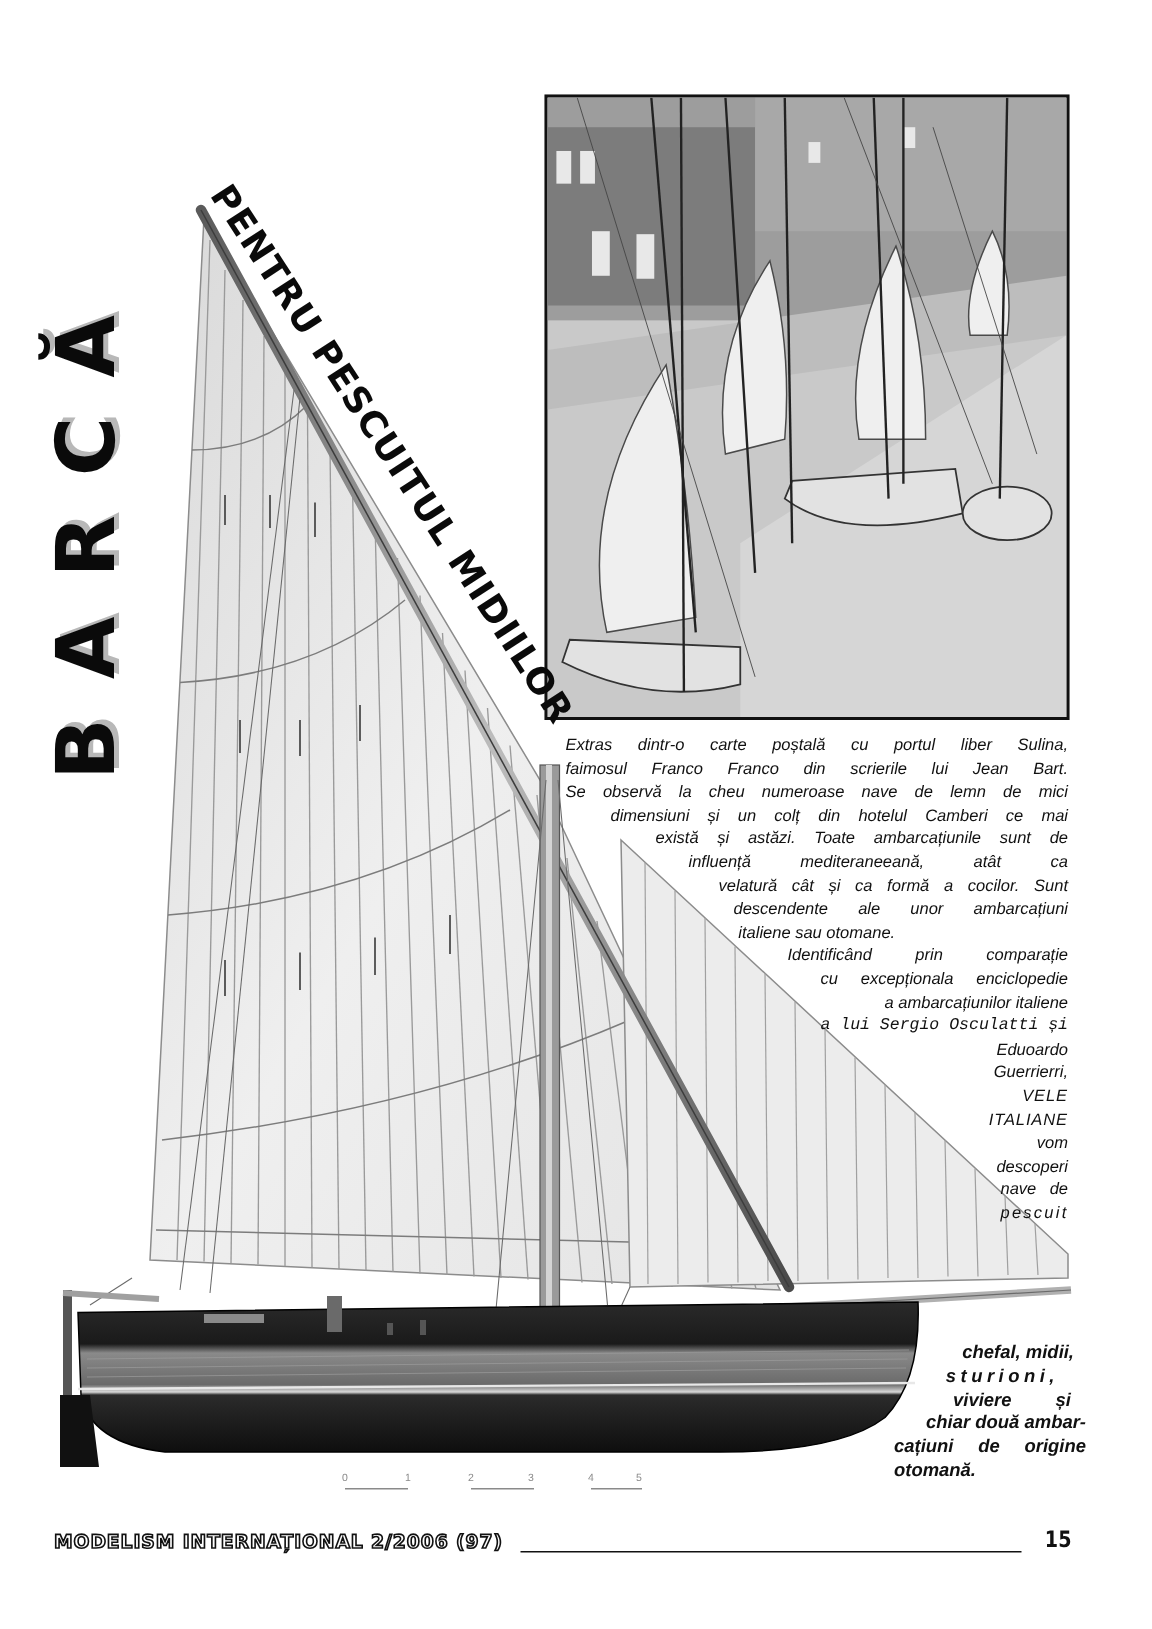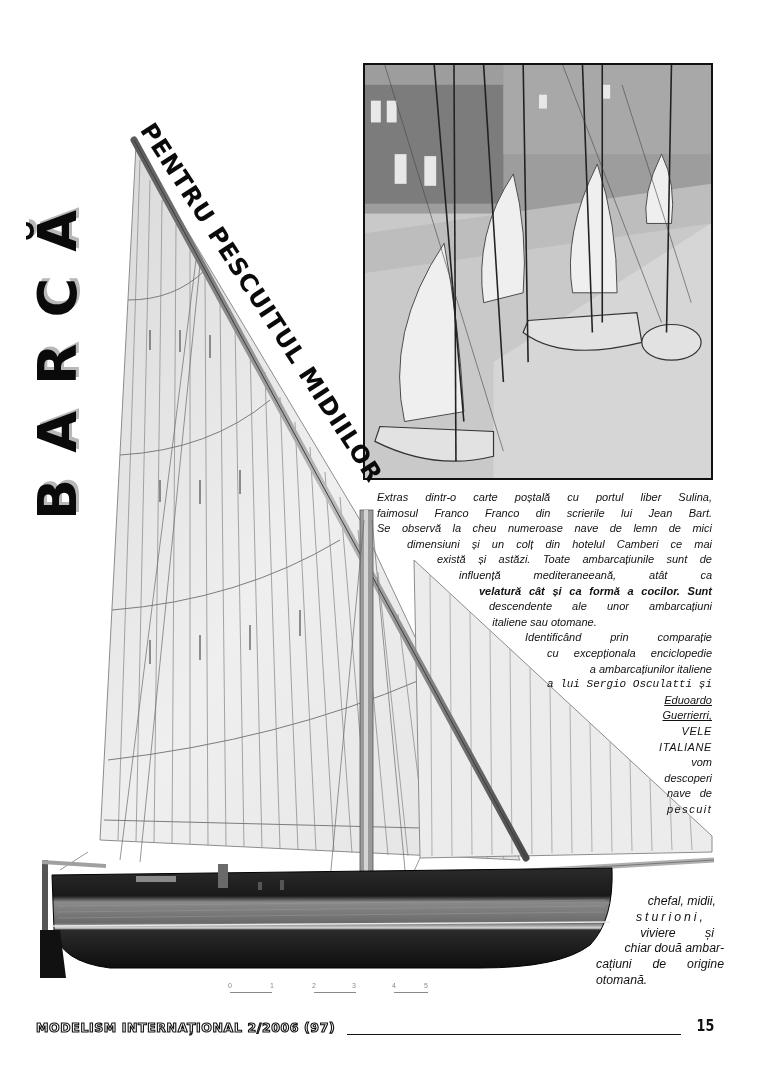--- a/index.html
+++ b/index.html
@@ -22,29 +22,29 @@
                font-family: "DejaVu Sans", sans-serif; font-weight: bold; font-size: 24px; letter-spacing: 1px;
                color: #0a0a0a; white-space: nowrap; }
 
   
   .caption { position: absolute; font-style: italic; font-size: 11px; line-height: 15.6px; text-align: right; }
   .cap-top { right: 56px; top: 490px; width: 335px; }
   .cap-top .line { display: block; text-align: justify; text-align-last: justify; }
   .cap-top .r { text-align: right; text-align-last: right; }
   .cap-top .c { text-align: center; text-align-last: center; }
   .l1 { margin-left: 0; } .l4 { margin-left: 30px; } .l5 { margin-left: 60px; }
-  .l6 { margin-left: 82px; } .l7 { margin-left: 102px; font-weight: bold; } .l8 { margin-left: 112px; }
+  .l6 { margin-left: 82px; } .l7 { margin-left: 102px; } .l8 { margin-left: 112px; }
   .l9 { margin-left: 0; }
   .l10 { margin-left: 148px; } .l11 { margin-left: 170px; } .l12 { margin-left: 198px; }
-  .l13 { margin-left: 88px; font-family: Liberation Mono, monospace; } .l14 { margin-left: 240px; text-decoration: underline; } .l15 { margin-left: 258px; }
+  .l13 { margin-left: 88px; font-family: Liberation Mono, monospace; } .l14 { margin-left: 240px; } .l15 { margin-left: 258px; }
   .l16 { margin-left: 272px; } .l17 { margin-left: 290px; } .l18 { margin-left: 290px; }
   .caps { font-style: italic; letter-spacing: 0.6px; }
 
   .cap-bottom { left: 596px; top: 894px; width: 128px; font-size: 12.3px; line-height: 15.8px; }
-  .cap-bottom .line { display: block; }
+  .cap-bottom .line { display: block; font-weight: bold; }
   .b1 { text-align: right; padding-right: 8px; }
   .b2 { text-align: right; padding-right: 18px; letter-spacing: 3px; }
   .b3 { text-align: right; padding-right: 10px; word-spacing: 26px; }
   .b4 { text-align: right; }
   .b5 { text-align: justify; text-align-last: justify; }
   .b6 { text-align: left; }
 
   
   .footer { position: absolute; left: 36px; top: 1015px; width: 680px; height: 20px; display: flex; align-items: flex-end; }
   .footer-title { font-family: "DejaVu Sans", sans-serif; font-weight: 900; font-size: 12.5px; color: #fff;

